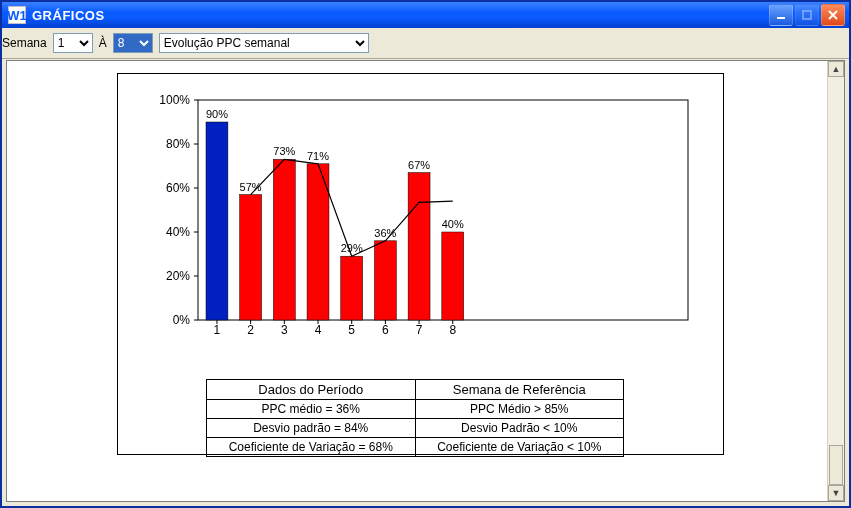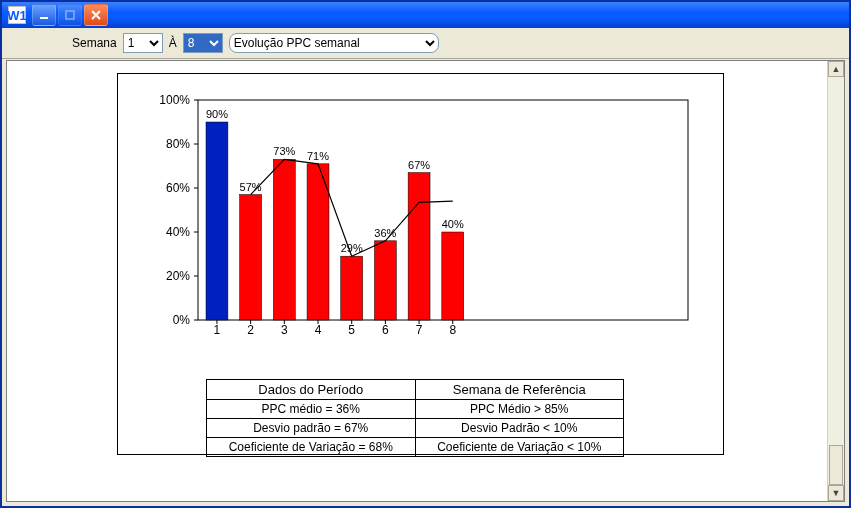--- a/index.html
+++ b/index.html
@@ -49,35 +49,34 @@
   .win-btn.disabled { opacity: 0.5; }
   .win-btn.close { background: linear-gradient(#ff8b5a,#e04a1a); }
   .win-btn svg { width: 12px; height: 12px; }
 
   .toolbar {
     height: 30px;
     background: #ece9d8;
     border-bottom: 1px solid #aca899;
     display: flex;
     align-items: center;
-    padding-left: 70px;
     gap: 6px;
     font-size: 12px;
   }
   .toolbar label { color: #000; }
   .toolbar select {
     font-family: inherit;
     font-size: 12px;
     border: 1px solid #7f9db9;
     background: #fff;
     height: 20px;
   }
   .toolbar select.num { width: 40px; }
   .toolbar select.num.sel { background: #316ac5; color:#fff; }
-  .toolbar select.type-sel { width: 210px; border-radius: 8px; }
+  .toolbar select.type-sel { width: 210px; }
 
   .client {
     position: absolute;
     top: 58px; left: 4px; right: 4px; bottom: 4px;
     background: #fff;
     border: 1px solid #808080;
     overflow: hidden;
   }
   .vscroll {
     position: absolute;
@@ -126,20 +125,21 @@
   }
   .stats-table th { font-size: 13px; }
 </style>
 </head>
 <body>
 
 <div class="window">
 
   <div class="titlebar">
     <div class="app-icon">W1</div>
+    <div class="title-text">GRÁFICOS</div>
     <div class="win-btns">
       <div class="win-btn">
         <svg viewBox="0 0 12 12">
             <rect x="2" y="8" width="8" height="2" fill="#fff"></rect>
           </svg>
       </div>
       <div class="win-btn disabled">
         <svg viewBox="0 0 12 12">
             <rect x="2" y="2" width="8" height="8" fill="none" stroke="#fff" stroke-width="1.5"></rect>
           </svg>
@@ -220,21 +220,21 @@
         <tbody>
             <tr>
           <th>Dados do Período</th>
           <th>Semana de Referência</th>
         </tr>
         <tr>
           <td>PPC médio = 36%</td>
           <td>PPC Médio &gt; 85%</td>
         </tr>
         <tr>
-          <td>Desvio padrão = 67%</td>
+          <td>Desvio padrão = 84%</td>
           <td>Desvio Padrão &lt; 10%</td>
         </tr>
         <tr>
           <td>Coeficiente de Variação = 68%</td>
           <td>Coeficiente de Variação &lt; 10%</td>
         </tr>
       </tbody>
         </table>
     </div>
 

